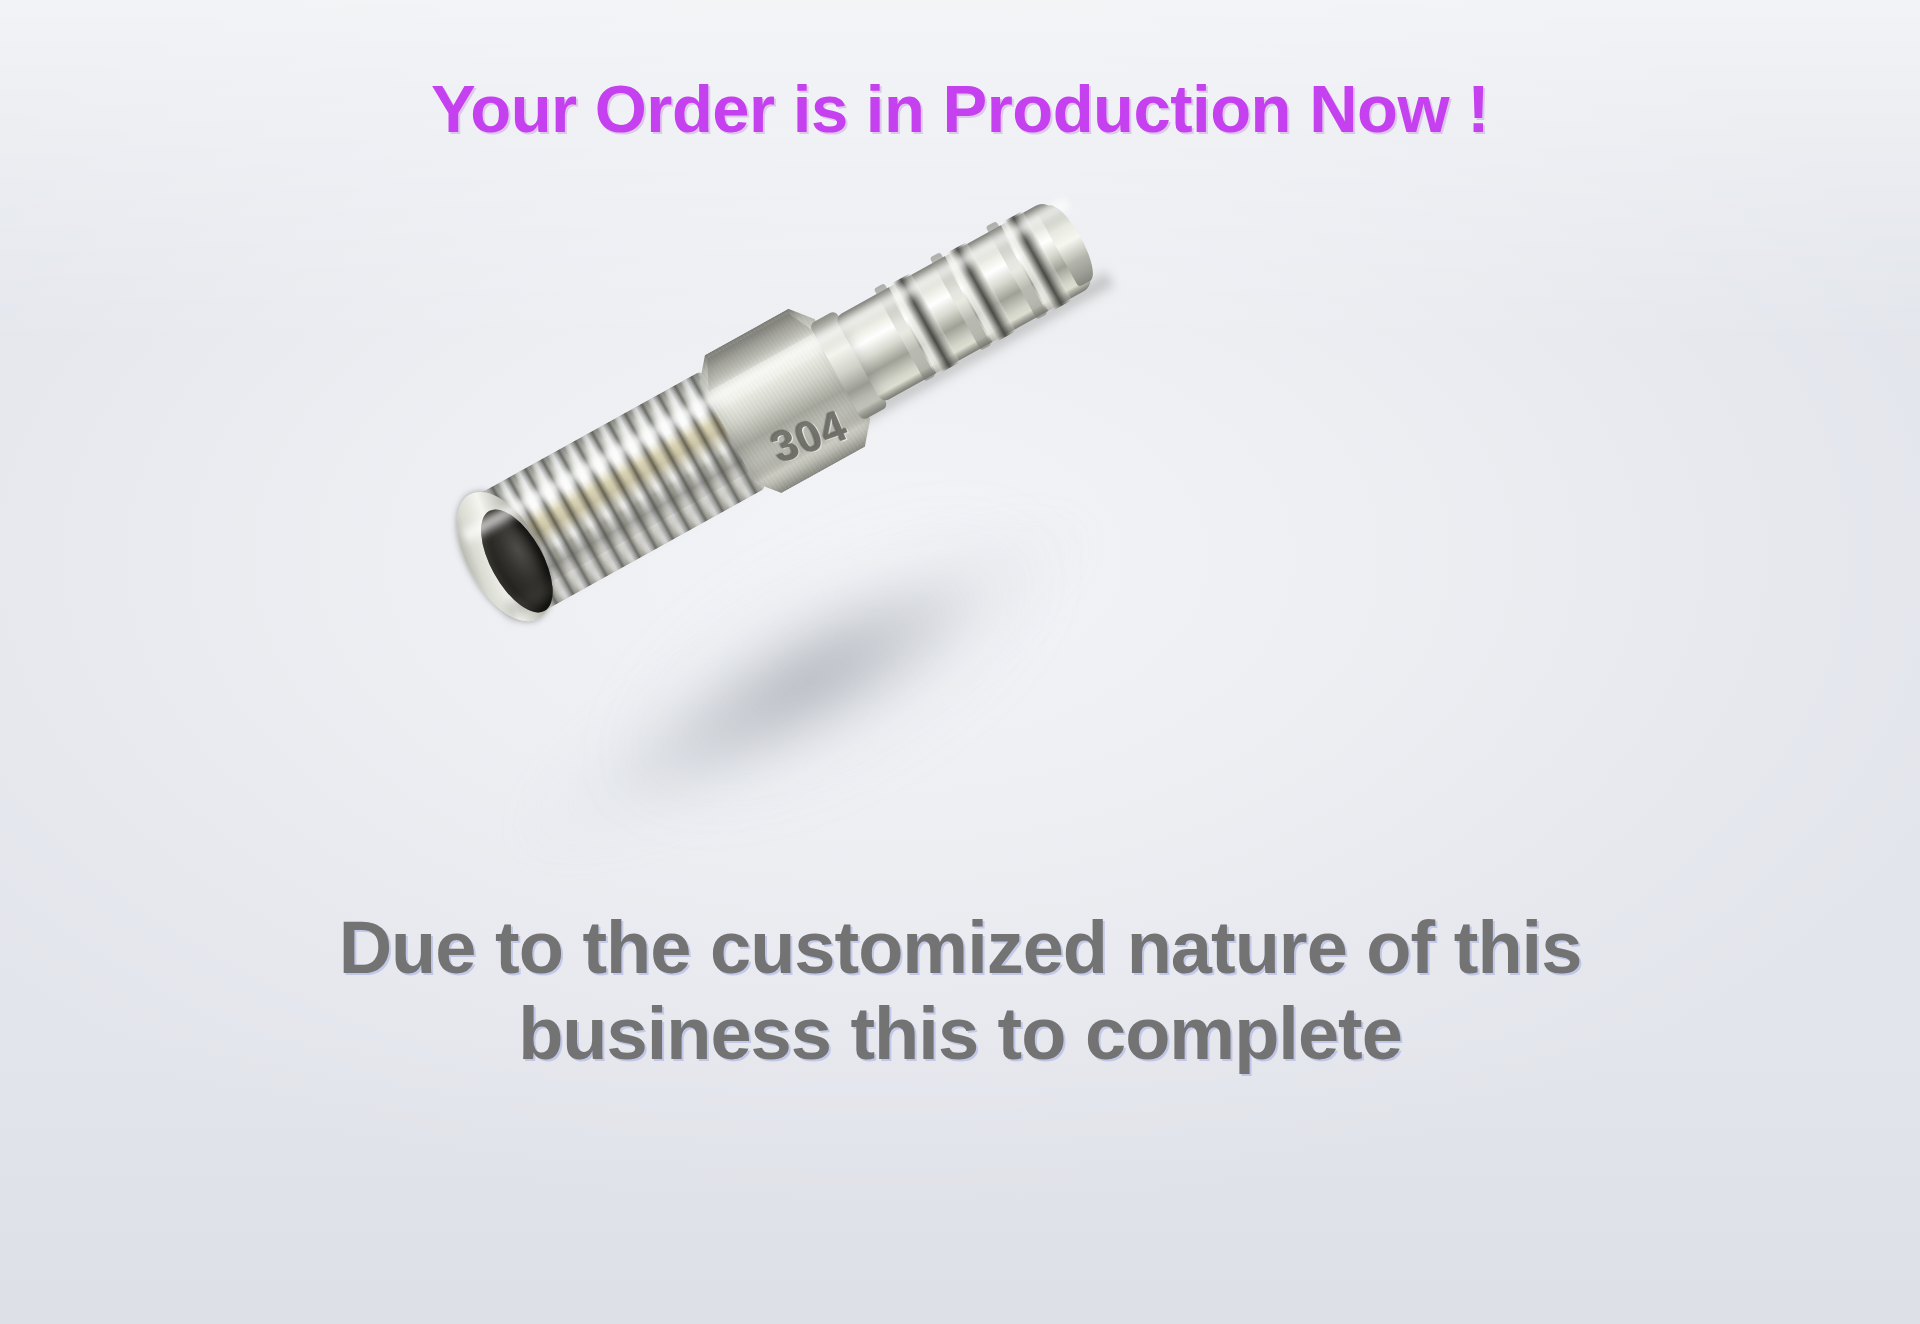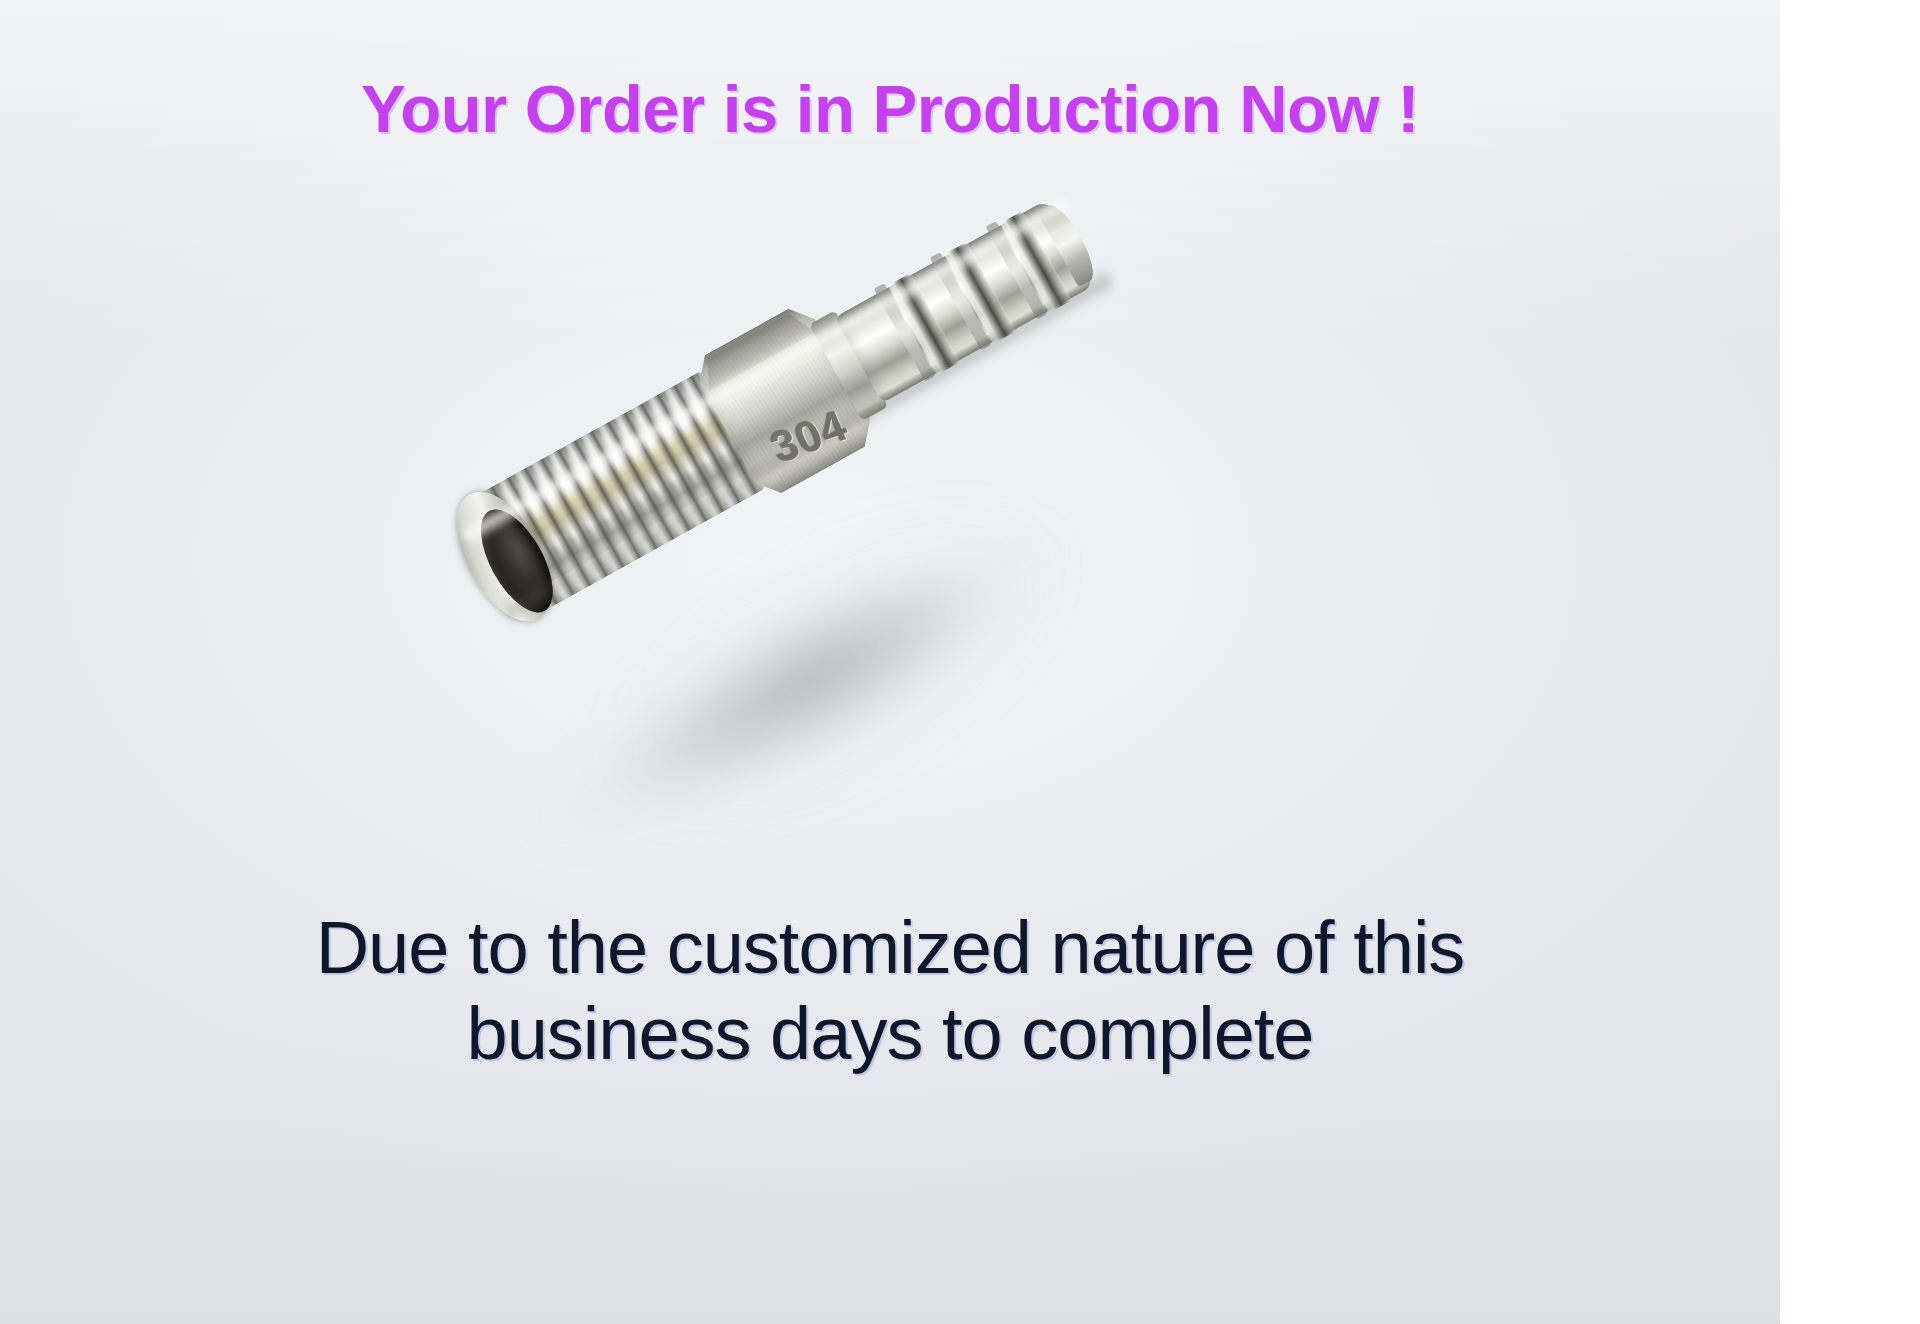--- a/index.html
+++ b/index.html
@@ -3,21 +3,21 @@
 <meta charset="utf-8">
 <style>
   html, body {
     margin: 0;
     padding: 0;
     background: #ffffff;
   }
 
   .stage {
     position: relative;
-    width: 1780px;
+    width: 1920px;
     height: 1324px;
     overflow: hidden;
     background: #eaecf0;
     font-family: "Liberation Sans", sans-serif;
   }
 
   
   .backdrop {
     position: absolute;
     inset: 0;
@@ -51,23 +51,23 @@
 
   
   .body-copy {
     position: absolute;
     left: 90px;
     right: 90px;
     top: 905px;
     text-align: center;
     font-size: 74px;
     line-height: 86px;
-    font-weight: 400;
+    font-weight: 700;
     letter-spacing: -1px;
-    color: #0f172a;
+    color: #737373;
     text-shadow: 2px 2px 0 rgba(25,50,200,0.18);
   }
   .body-copy .line { display: block; }
 
   
   .product {
     position: absolute;
     left: 452px;
     top: 300px;
     width: 730px;
@@ -400,16 +400,16 @@
 
       <div class="barb-tip"></div>
 
       <div class="specular"></div>
       <div class="umbra"></div>
     </div>
   </div>
 
   <div class="body-copy">
     <span class="line">Due to the customized nature of this</span>
-    <span class="line">business days to complete</span>
+    <span class="line">business this to complete</span>
   </div>
 
 </div>
 
 </body></html>

